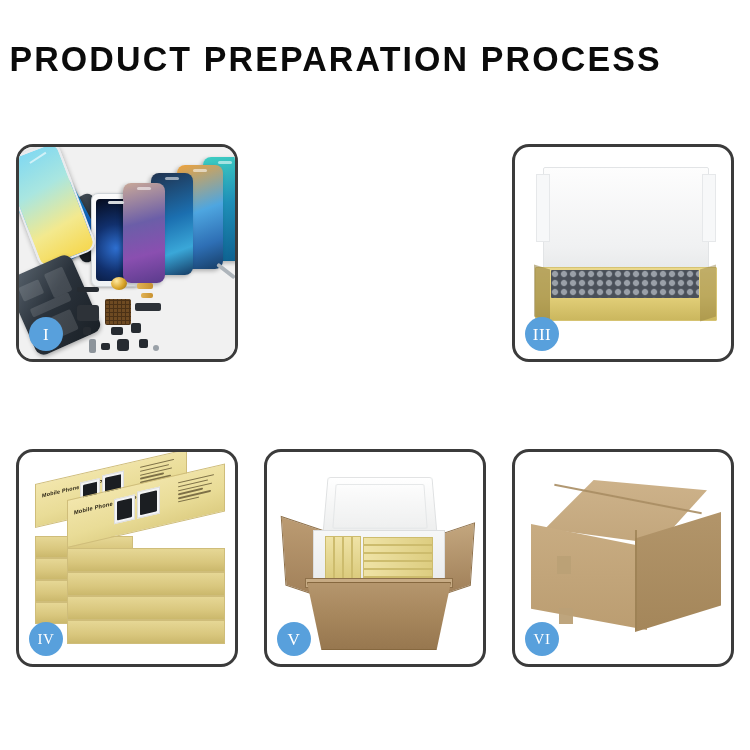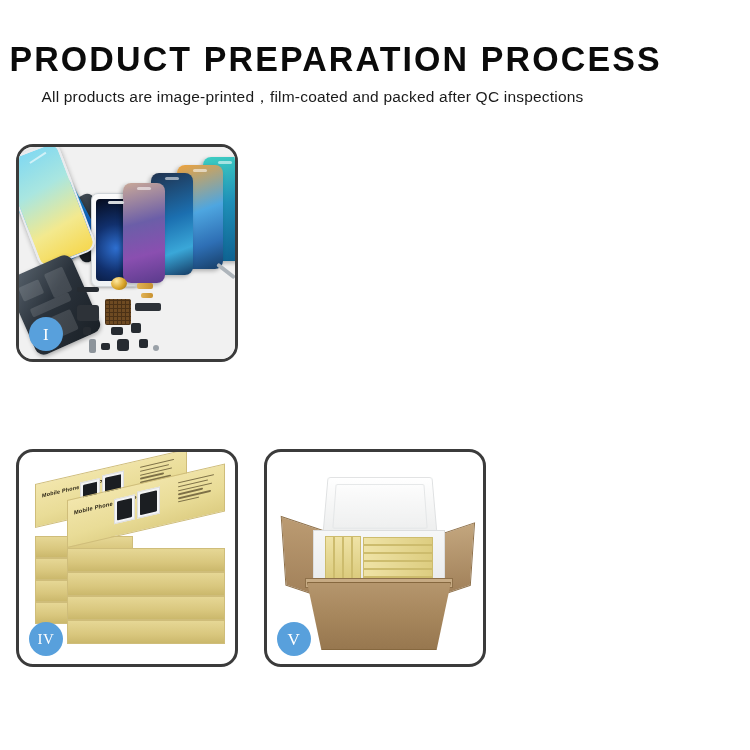--- a/index.html
+++ b/index.html
@@ -225,21 +225,20 @@
   .viTape{position:absolute;background:#bba076;opacity:.95;}
   .viEdge{position:absolute;background:#9c8154;opacity:.8;}
 </style>
 </head>
 <body>
 
 <div class="page">
 
   <div class="header">
     <div class="title">PRODUCT PREPARATION PROCESS</div>
-    <div class="subtitle">All products are image-printed，film-coated and packed after QC inspections</div>
   </div>
 
   <div class="grid">
 
     <div class="cell c0">
       <div class="panel">
         <div class="stage">
           <div class="p1bg"></div>
 
           <div class="ph darkglass"></div>
@@ -284,20 +283,34 @@
           <div class="pt" style="left:120px;top:192px;width:9px;height:9px;border-radius:2px;"></div>
           <div class="pt" style="left:134px;top:198px;width:6px;height:6px;border-radius:50%;background:#9aa1a8;"></div>
           <div class="pt" style="left:196px;top:122px;width:22px;height:4px;transform:rotate(38deg);background:#aeb5bb;"></div>
 
           <div class="badge">I</div>
         </div>
       </div>
     </div>
 
 
+    <div class="cell c2">
+      <div class="panel">
+        <div class="stage">
+          <div class="boxIII">
+            <div class="lidIII"></div>
+            <div class="baseIII"></div>
+            <div class="foldIII"></div>
+            <div class="foldIIIr"></div>
+            <div class="innerIII"></div>
+          </div>
+          <div class="badge">III</div>
+        </div>
+      </div>
+    </div>
 
     <div class="cell c3">
       <div class="panel">
         <div class="stage">
           <div class="stackWrap">
 
             <div class="kbox kside" style="left:2px;top:70px;width:96px;height:20px;"></div>
             <div class="kbox kside" style="left:2px;top:92px;width:96px;height:20px;"></div>
             <div class="kbox kside" style="left:2px;top:114px;width:96px;height:20px;"></div>
             <div class="kbox kside" style="left:2px;top:136px;width:96px;height:20px;"></div>
@@ -370,15 +383,31 @@
               <span class="yrow" style="left:40px;top:41px;width:68px;"></span>
             </div>
             <div class="cartonLip"></div>
             <div class="cartonFront"></div>
           </div>
           <div class="badge">V</div>
         </div>
       </div>
     </div>
 
+    <div class="cell c5">
+      <div class="panel">
+        <div class="stage">
+          <div class="boxVI">
+            <div class="viTop"></div>
+            <div class="viTopSeam"></div>
+            <div class="viLeft"></div>
+            <div class="viRight"></div>
+            <div class="viTape" style="left:26px;top:76px;width:14px;height:18px;"></div>
+            <div class="viTape" style="left:28px;top:128px;width:14px;height:16px;"></div>
+            <div class="viEdge" style="left:104px;top:50px;width:1.6px;height:100px;"></div>
+          </div>
+          <div class="badge wide">VI</div>
+        </div>
+      </div>
+    </div>
 
   </div>
 </div>
 
 </body></html>

